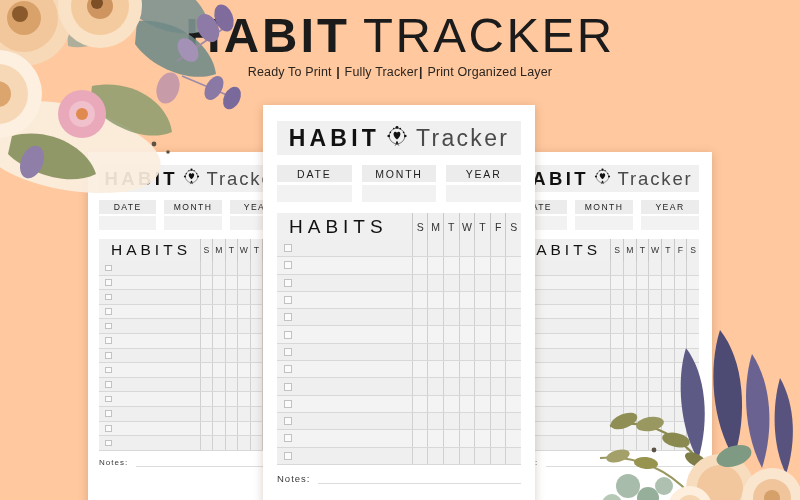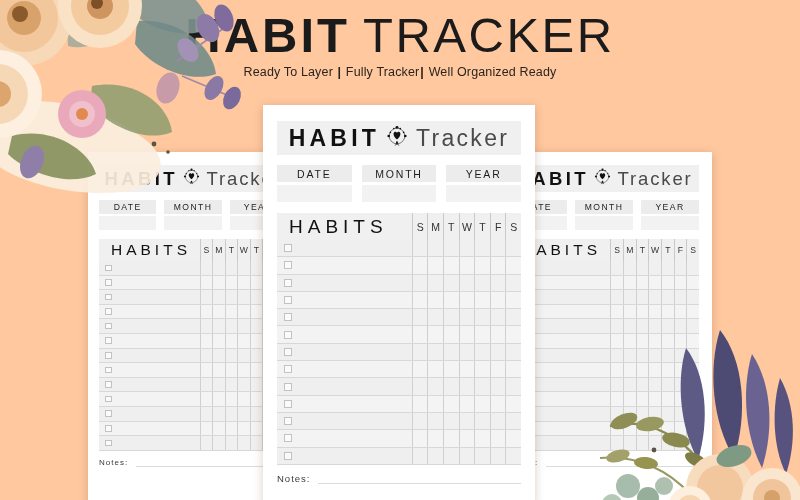--- a/index.html
+++ b/index.html
@@ -84,24 +84,24 @@
 </head>
 <body>
 
 <div id="stage">
 
   <div class="header">
     <div class="title">
       <span class="b">HABIT</span><span style="display:inline-block;width:13px"></span><span class="l">TRACKER</span>
     </div>
     <div class="subtitle">
-      <span>Ready To Layer</span>
+      <span>Ready To Print</span>
       <span class="sep">|</span>
       <span>Fully Tracker</span><span class="sep">|</span>
-      <span>Well Organized Ready</span>
+      <span>Print Organized Layer</span>
     </div>
   </div>
 
   <div class="card" id="card-left" style="left:88px;top:152px;width:210px;height:360px;z-index:2;">
     <div class="card-inner" style="width:210px;">
         <div class="brandrow" style="margin:13px 11px 0 11px;height:27px;">
           <span class="hb" style="font-size:18.5px;letter-spacing:3.4px;">HABIT</span>
           <span style="display:inline-block;width:4.07px"></span>
           <span class="orn"><svg width="19" height="19" viewBox="0 0 40 40">
               <circle cx="20" cy="20" r="13" fill="none" stroke="#2b2b2b" stroke-width="1"></circle>

